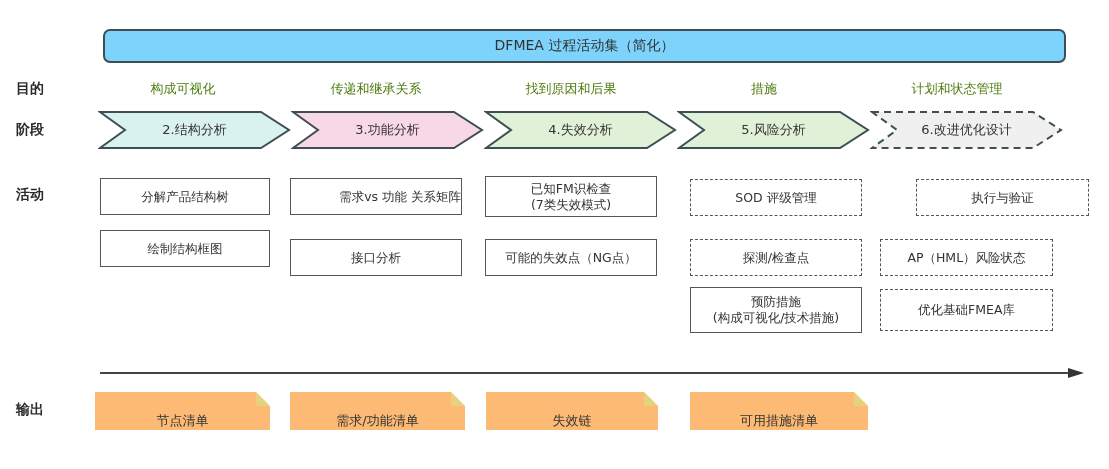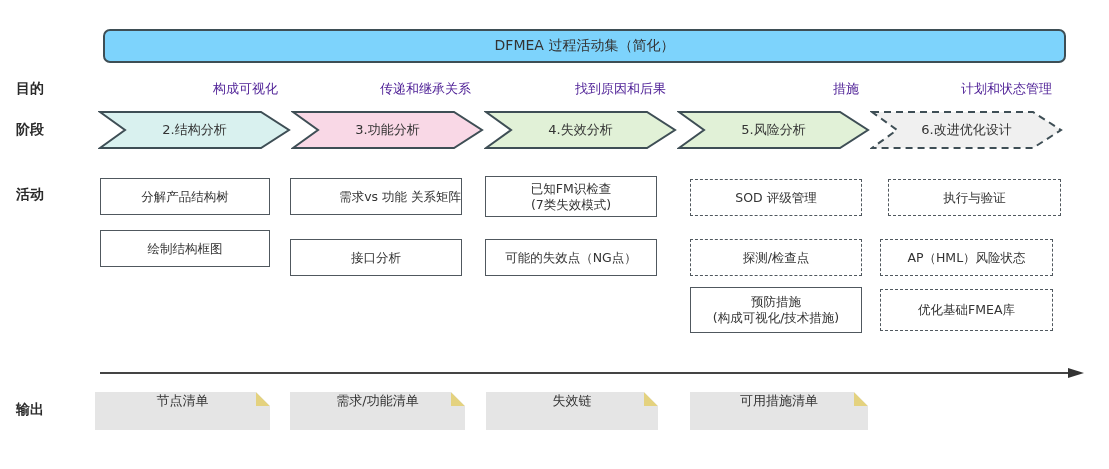--- a/index.html
+++ b/index.html
@@ -6,34 +6,34 @@
   body{font-family:"DejaVu Sans","Liberation Sans",sans-serif;}
   .canvas{position:relative;width:1109px;height:469px;background:#ffffff;overflow:hidden;}
   .abs{position:absolute;box-sizing:border-box;}
 
   .banner{background:#7dd3fc;border:2px solid #3e4e55;border-radius:7px;
           display:flex;align-items:center;justify-content:center;
           font-size:14px;color:#333;}
 
   .rowlabel{font-size:14px;font-weight:bold;color:#2b2b2b;}
 
-  .purpose{font-size:13px;color:#4c1d95;text-align:right;}
+  .purpose{font-size:13px;color:#4d7c0f;text-align:center;}
 
   .phase-label{position:absolute;top:0;left:14px;right:14px;height:100%;
                display:flex;align-items:center;justify-content:center;
                font-size:13px;color:#333;}
 
   .actbox{background:#ffffff;border:1.5px solid #50585e;
           display:flex;flex-direction:column;align-items:center;justify-content:center;
           font-size:12.5px;color:#333;text-align:center;line-height:1.25;}
   .actbox.dashed{border-style:dashed;}
 
-  .note{background:#e5e5e5;
+  .note{background:#fdba74;
         clip-path:polygon(0 0, calc(100% - 14px) 0, 100% 14px, 100% 100%, 0 100%);
-        display:flex;align-items:flex-start;justify-content:center;
+        display:flex;align-items:flex-end;justify-content:center;
         font-size:13px;color:#333;}
   .note .fold{position:absolute;top:0;right:0;width:14px;height:14px;
               background:#e4d27f;clip-path:polygon(0 0,100% 100%,0 100%);}
 </style>
 </head>
 <body>
 
 <div class="canvas">
 
   <div class="abs banner" style="left:103px;top:29px;width:963px;height:34px;">
@@ -108,21 +108,21 @@
     <span>SOD 评级管理</span>
   </div>
   <div class="abs actbox dashed" style="left:690px;top:239px;width:172px;height:37px;">
     <span>探测/检查点</span>
   </div>
   <div class="abs actbox" style="left:690px;top:287px;width:172px;height:46px;">
     <span>预防措施</span>
     <span>(构成可视化/技术措施)</span>
   </div>
 
-  <div class="abs actbox dashed" style="left:888px;top:179px;width:173px;height:37px;">
+  <div class="abs actbox dashed" style="left:916px;top:179px;width:173px;height:37px;">
     <span>执行与验证</span>
   </div>
   <div class="abs actbox dashed" style="left:880px;top:239px;width:173px;height:37px;justify-content:center;">
     <span>AP（HML）风险状态</span>
   </div>
   <div class="abs actbox dashed" style="left:880px;top:289px;width:173px;height:42px;">
     <span>优化基础FMEA库</span>
   </div>
 
   <div class="abs" style="left:98px;top:365px;width:1000px;height:16px;">

